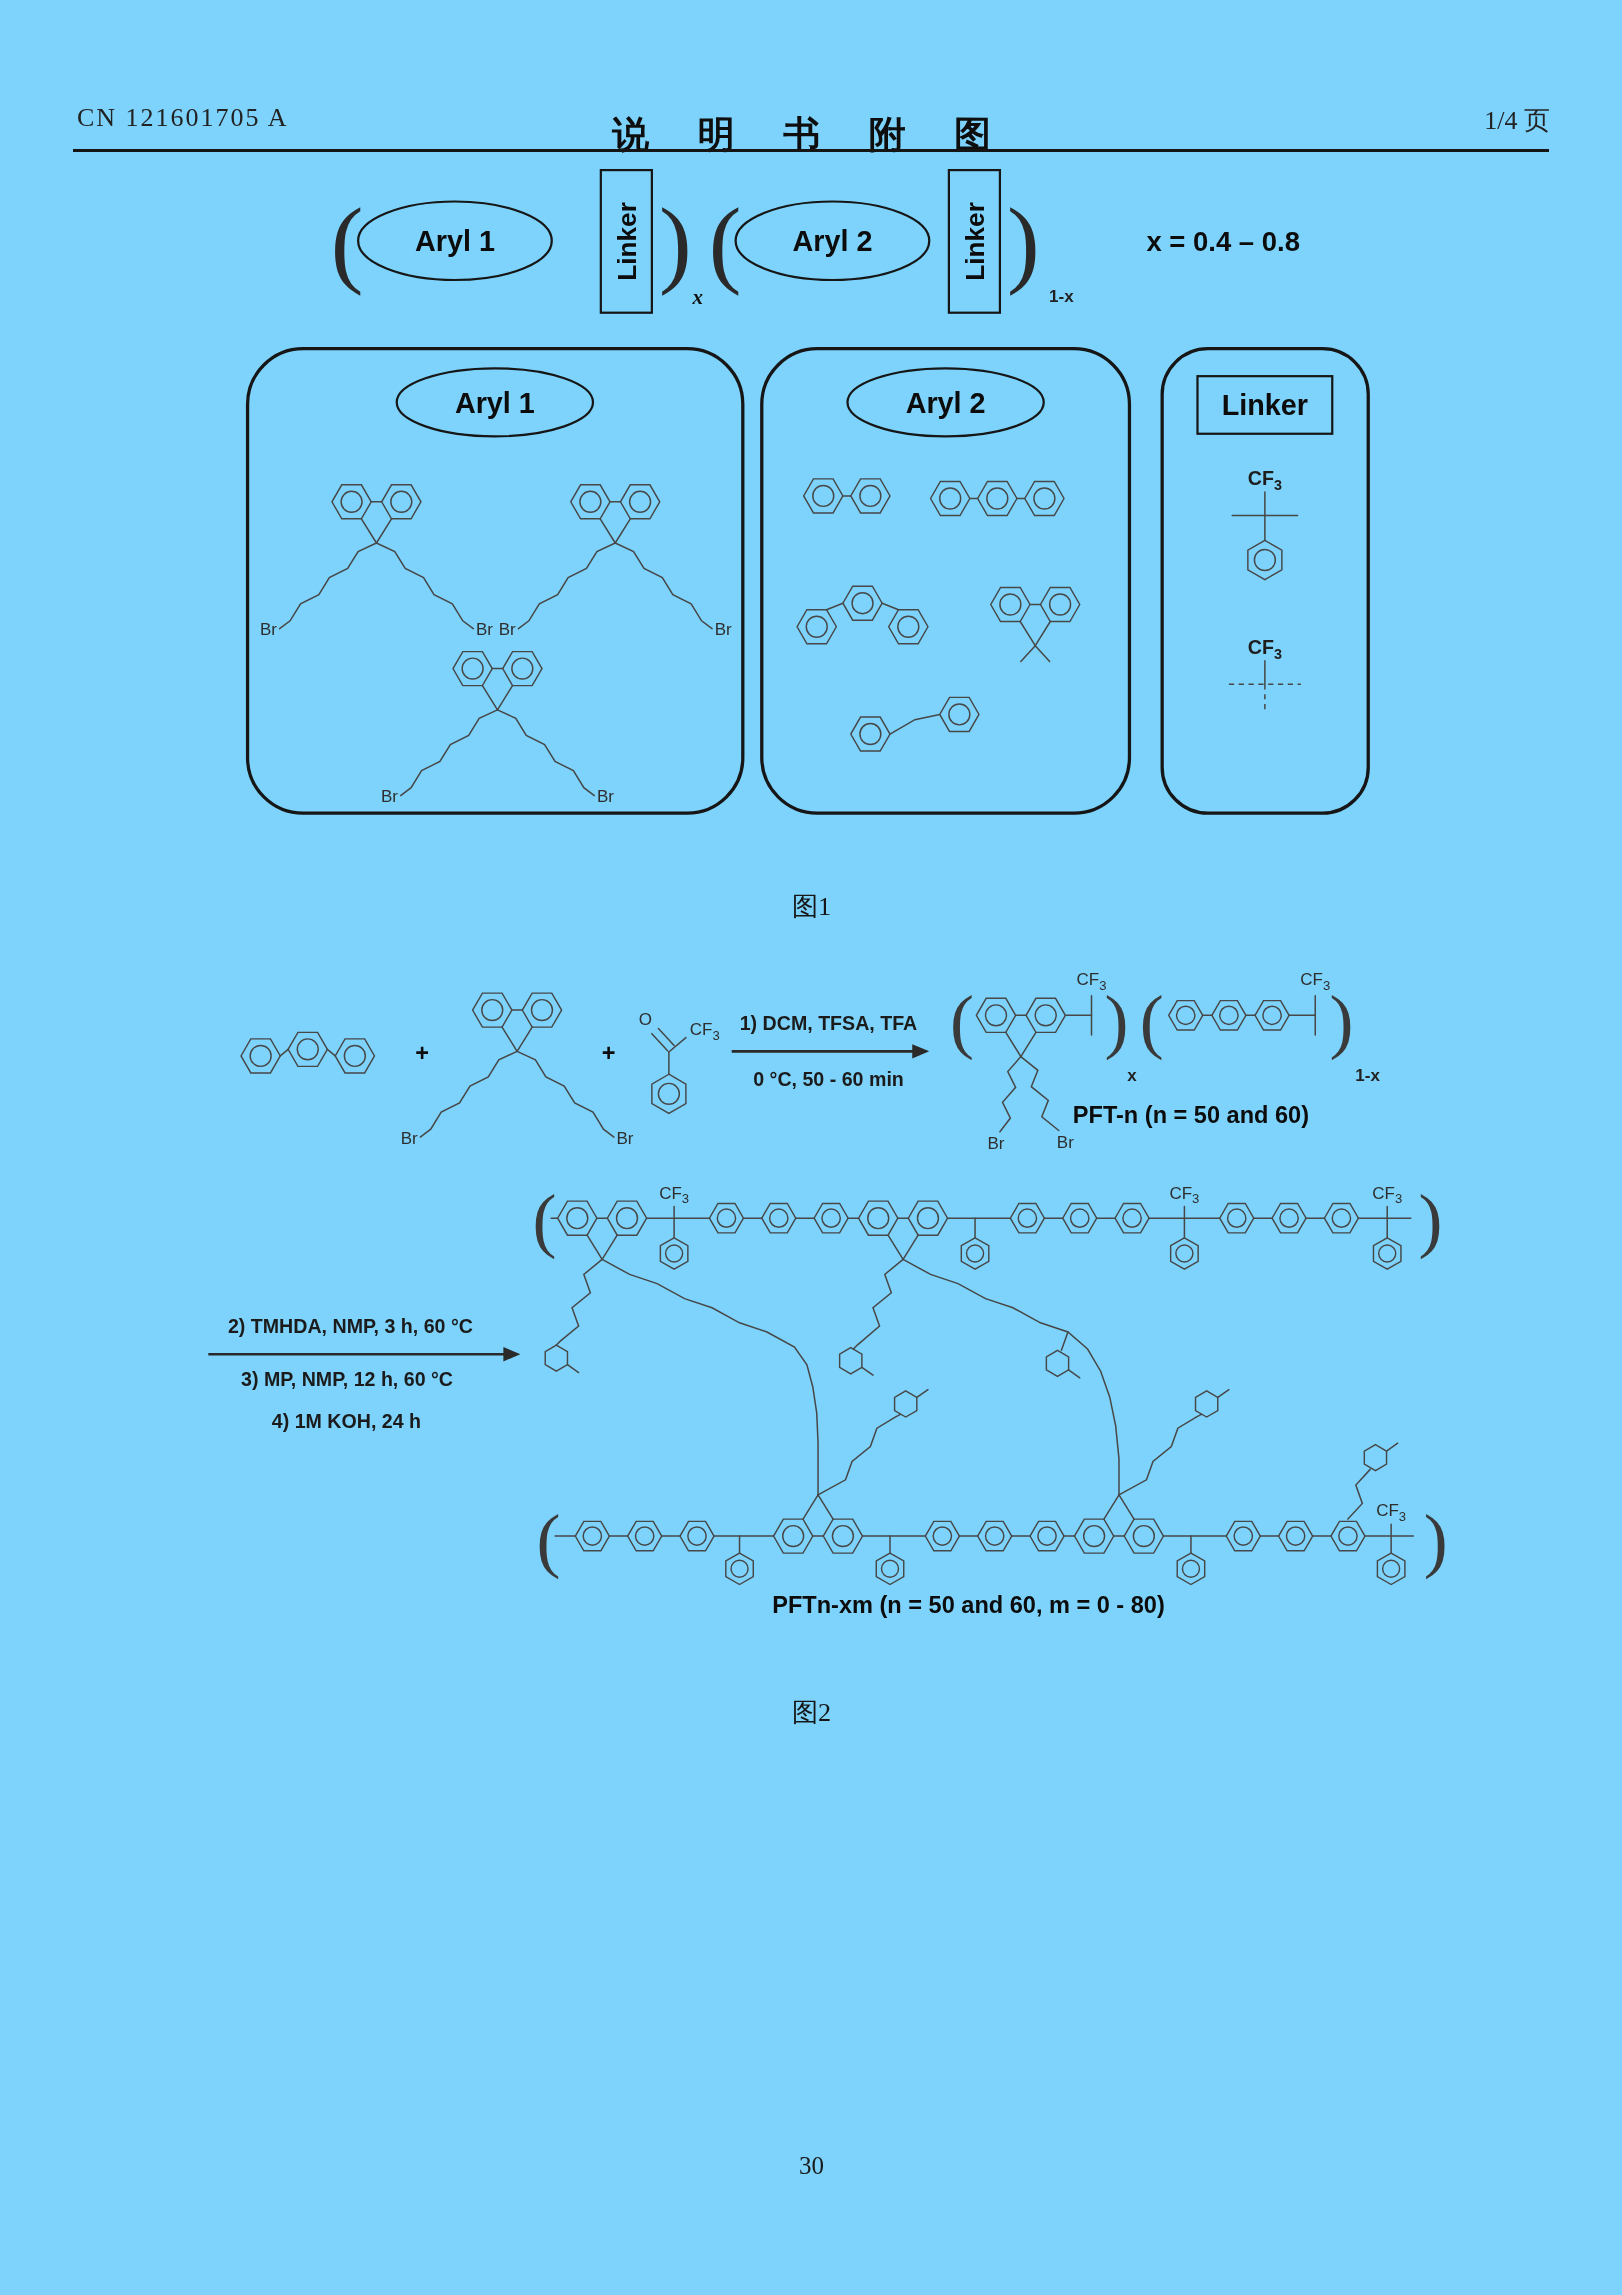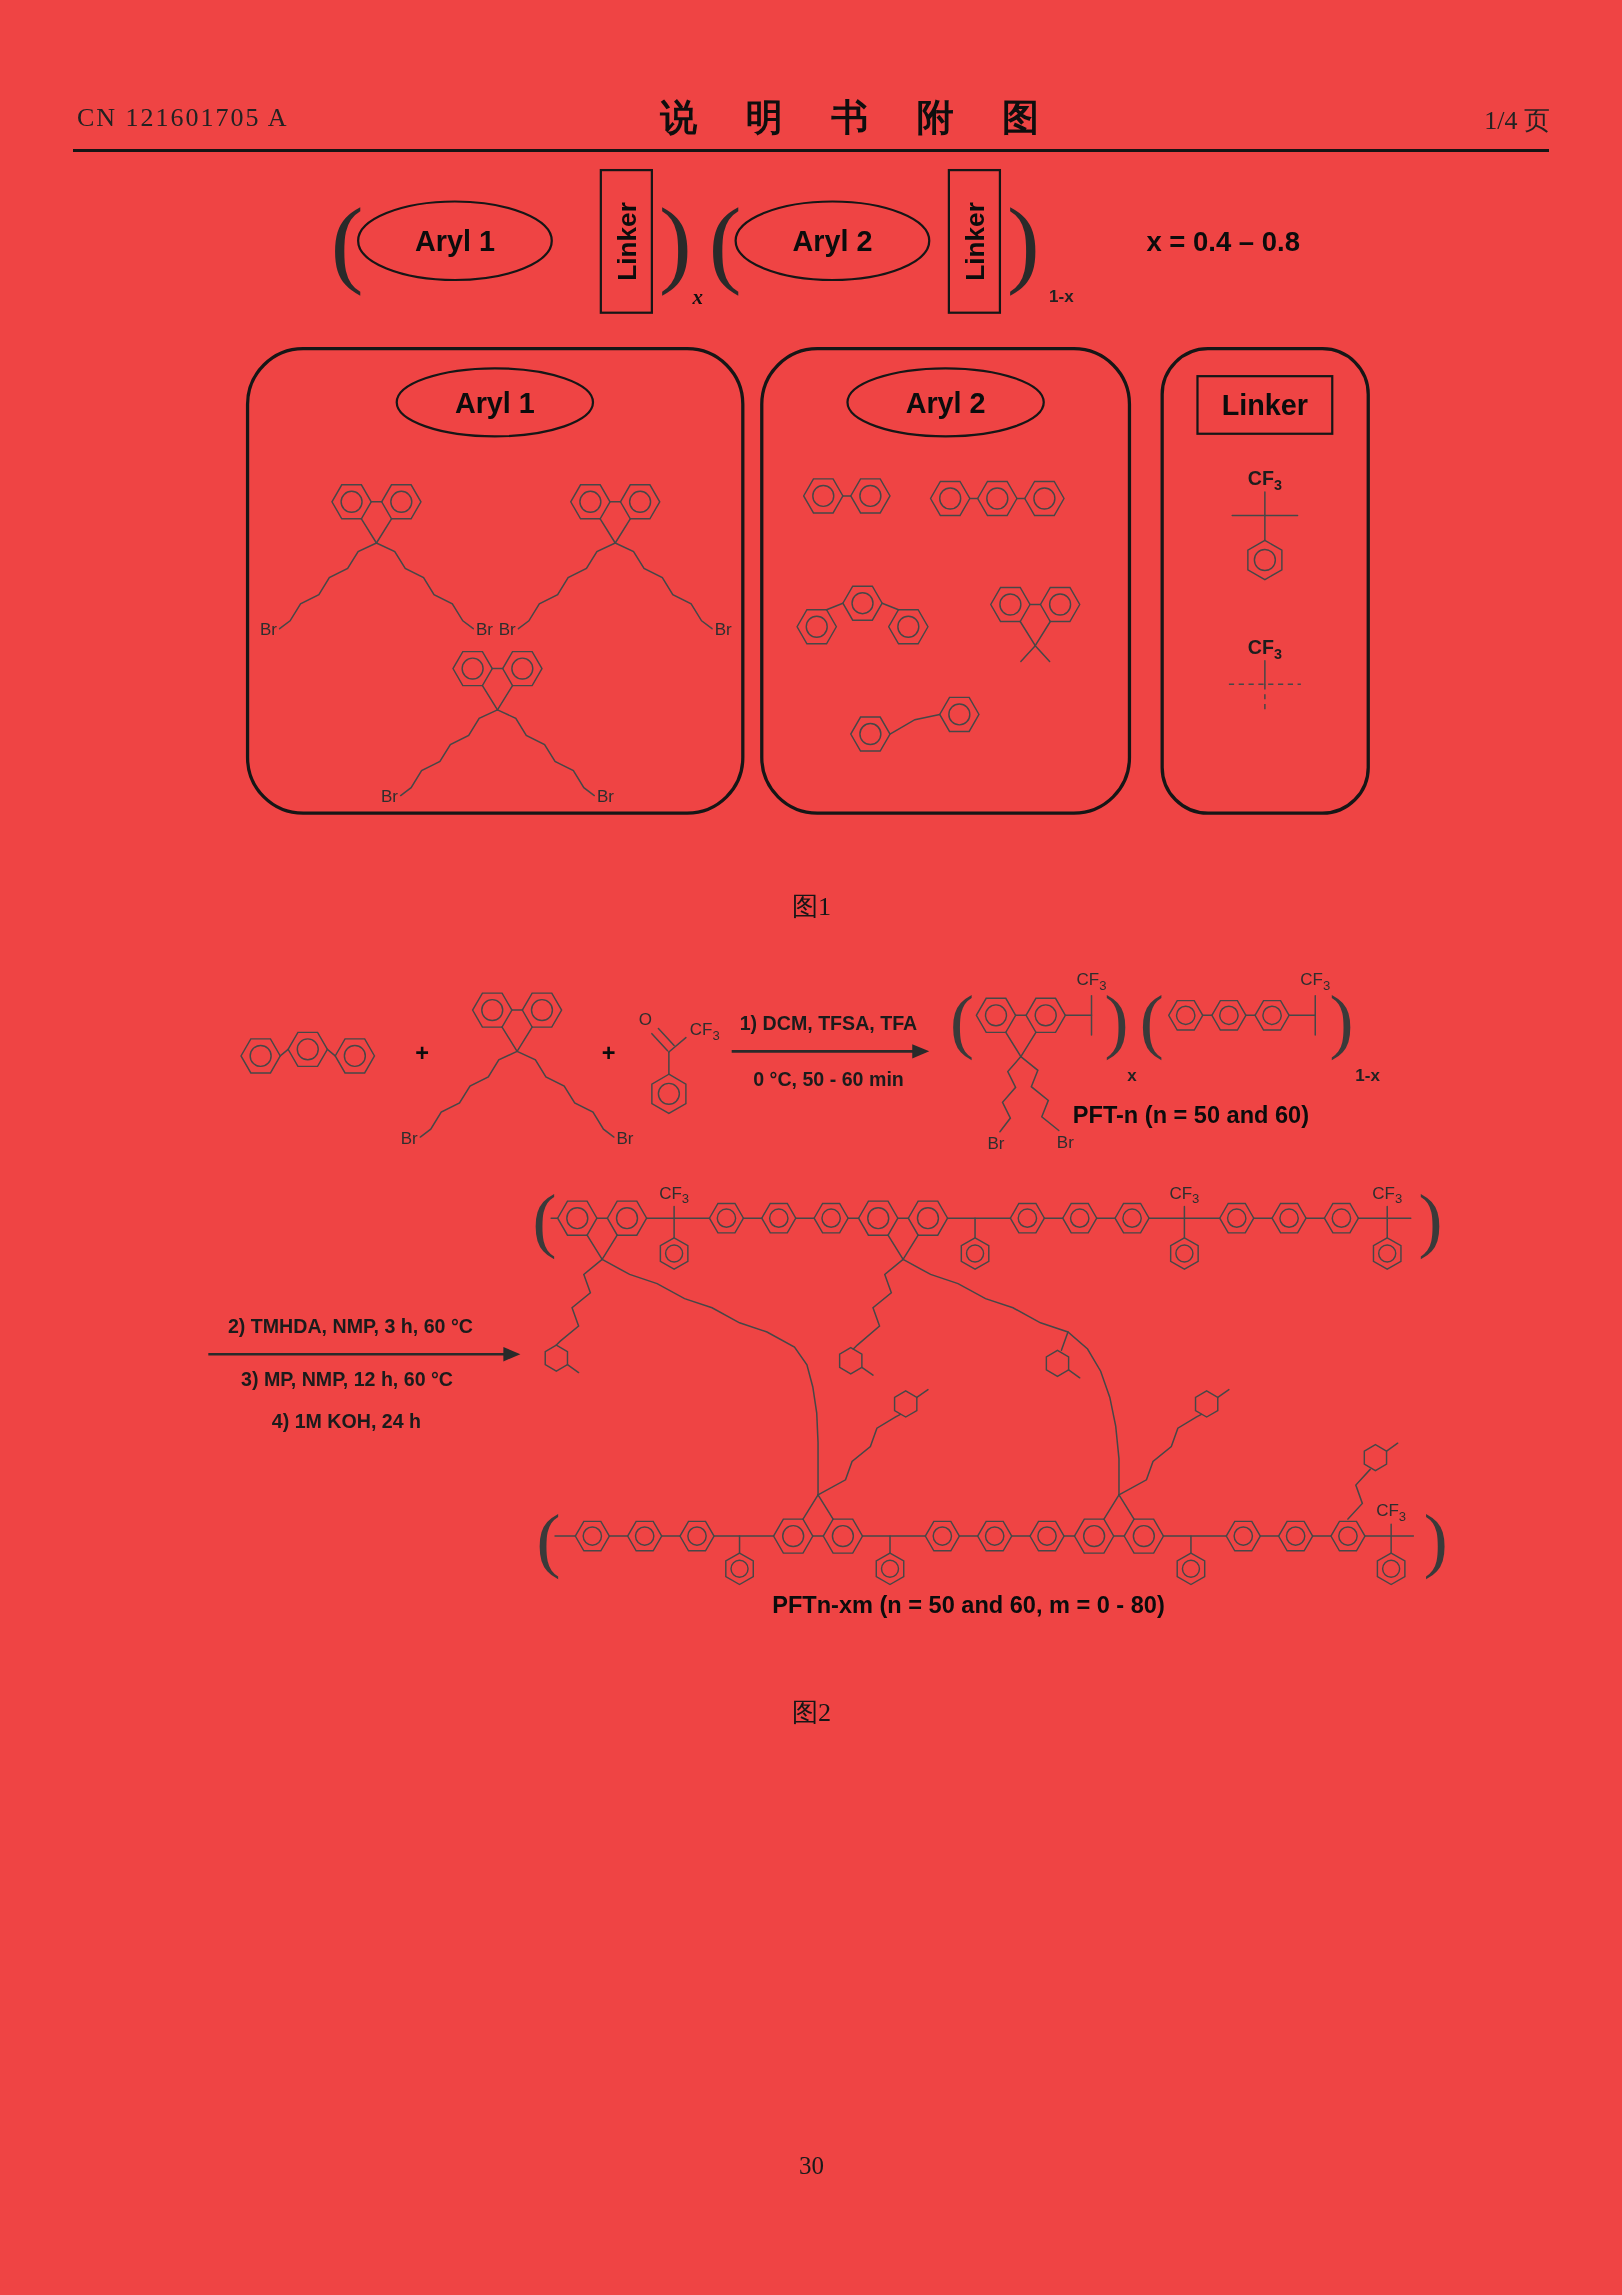--- a/index.html
+++ b/index.html
@@ -1,20 +1,20 @@
 <!DOCTYPE html>
 <html style="font-size:10.5px"><head>
 <meta charset="utf-8">
 <style>
   html,body { margin:0; padding:0; background:#e8e8e8; }
-  .page { position:relative; width:1623px; height:2295px; background:#ef4444; overflow:hidden;
+  .page { position:relative; width:1623px; height:2295px; background:#7dd3fc; overflow:hidden;
           font-family:"Liberation Serif", serif; }
   .hdr-left  { position:absolute; left:77px;  top:103px; font:26px "Liberation Serif",serif; color:#222; letter-spacing:2px; }
-  .hdr-center{ position:absolute; left:50%; transform:translateX(-50%); top:93px;
-               font:bold 37px "Liberation Serif",serif; letter-spacing:19.6px; color:#0e0e0e; white-space:nowrap;margin-left:48px; }
+  .hdr-center{ position:absolute; left:50%; transform:translateX(-50%); top:110px;
+               font:bold 37px "Liberation Serif",serif; letter-spacing:19.6px; color:#0e0e0e; white-space:nowrap; }
   .hdr-right { position:absolute; right:73px; top:103px; font:26px "Liberation Serif",serif; color:#222; }
   .hdr-rule  { position:absolute; left:73px; top:149px; width:1476px; height:3.3px; background:#151515; }
   .footer    { position:absolute; left:0; top:2152px; width:100%; text-align:center;
                font:25px "Liberation Serif",serif; color:#1a1a1a; }
   svg.fig { position:absolute; left:0; top:0; }
 
   .bond  { stroke:#474747; stroke-width:2.3; fill:none; stroke-linecap:round; }
   .bondD { stroke:#474747; stroke-width:2.3; fill:none; stroke-dasharray:8 7; }
   .ring  { stroke:#474747; stroke-width:2.2; fill:none; }
   .frame { stroke:#161616; stroke-width:5;   fill:none; }

